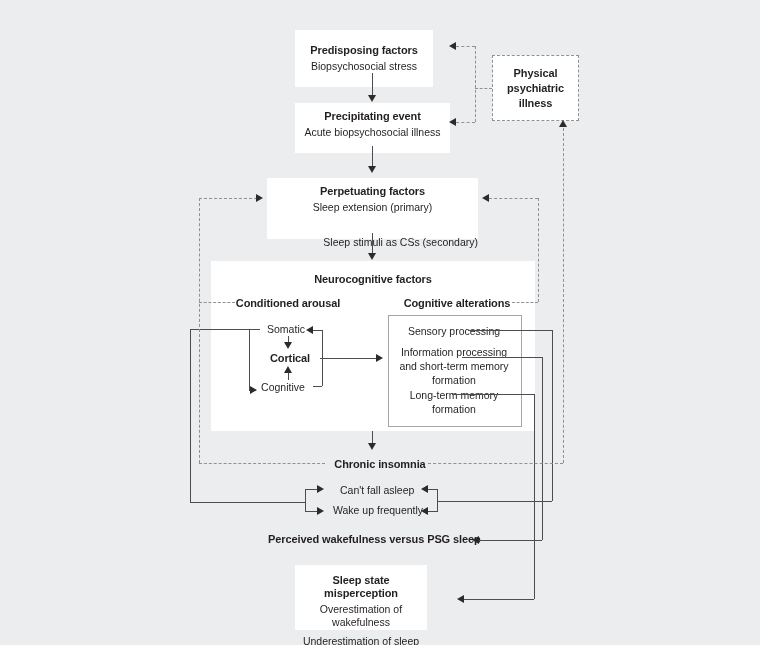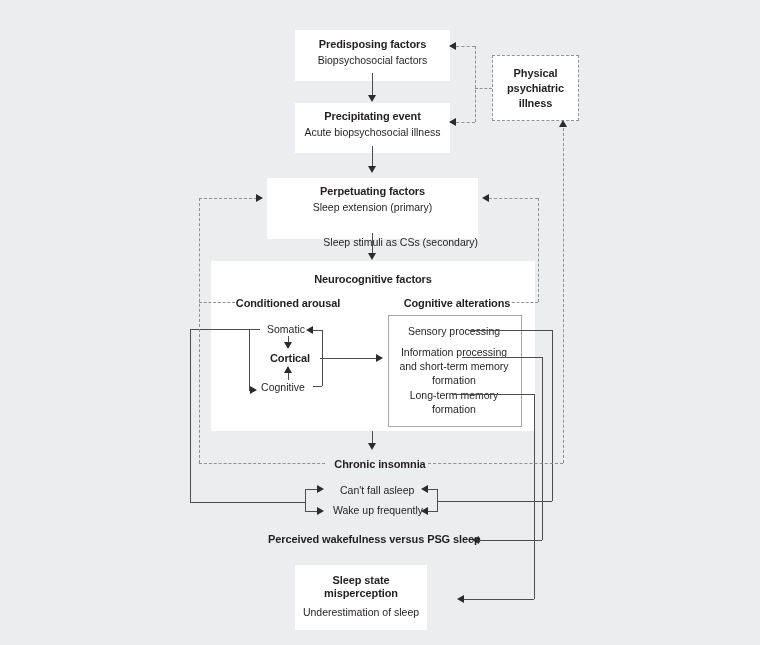--- a/index.html
+++ b/index.html
@@ -22,23 +22,23 @@
   .ah.left{border-top:4px solid transparent;border-bottom:4px solid transparent;border-right:7px solid var(--arrow,#2b2b2b);}
   .ah.right{border-top:4px solid transparent;border-bottom:4px solid transparent;border-left:7px solid var(--arrow,#2b2b2b);}
   .inner-box{position:absolute;background:var(--box-fill,#fff);border:1px solid var(--inner-border,#a6a6a6);}
   .item{position:absolute;text-align:center;line-height:14px;}
 </style>
 </head>
 <body>
 
 <div id="canvas">
 
-  <div class="box" style="left:295px;top:30px;width:155px;height:43px;padding-top:8px;box-sizing:content-box;">
+  <div class="box" style="left:295px;top:30px;width:138px;height:43px;padding-top:14px;box-sizing:content-box;">
     <span class="t">Predisposing factors</span>
-    <span class="s">Biopsychosocial factors</span>
+    <span class="s">Biopsychosocial stress</span>
   </div>
 
   <div class="box" style="left:492px;top:55px;width:85px;height:64px;border:1px dashed var(--dashed-line,#8f9193);display:flex;align-items:center;">
     <span class="bold" style="white-space:normal;line-height:15px;">Physical psychiatric illness</span>
   </div>
 
   <div class="box" style="left:295px;top:103px;width:155px;height:43px;padding-top:7px;box-sizing:content-box;">
     <span class="t">Precipitating event</span>
     <span class="s">Acute biopsychosocial illness</span>
   </div>
@@ -65,20 +65,21 @@
 
   <div class="lbl bold ctr" style="left:328px;top:458px;width:104px;">Chronic insomnia</div>
 
   <div class="lbl" style="left:340px;top:484px;">Can't fall asleep</div>
   <div class="lbl" style="left:333px;top:504px;">Wake up frequently</div>
 
   <div class="lbl bold" style="left:268px;top:533px;">Perceived wakefulness versus PSG sleep</div>
 
   <div class="box" style="left:295px;top:565px;width:132px;height:56px;padding-top:9px;box-sizing:content-box;">
     <span class="t">Sleep state misperception</span>
+    <span class="s">Overestimation of wakefulness</span>
     <span class="s" style="margin-top:6px;">Underestimation of sleep</span>
   </div>
 
   <div class="v" style="left:372px;top:73px;height:22px;"></div>
   <div class="ah down" style="left:368px;top:95px;"></div>
   <div class="v" style="left:372px;top:146px;height:20px;"></div>
   <div class="ah down" style="left:368px;top:166px;"></div>
   <div class="v" style="left:372px;top:233px;height:20px;"></div>
   <div class="ah down" style="left:368px;top:253px;"></div>
   <div class="v" style="left:372px;top:431px;height:12px;"></div>

